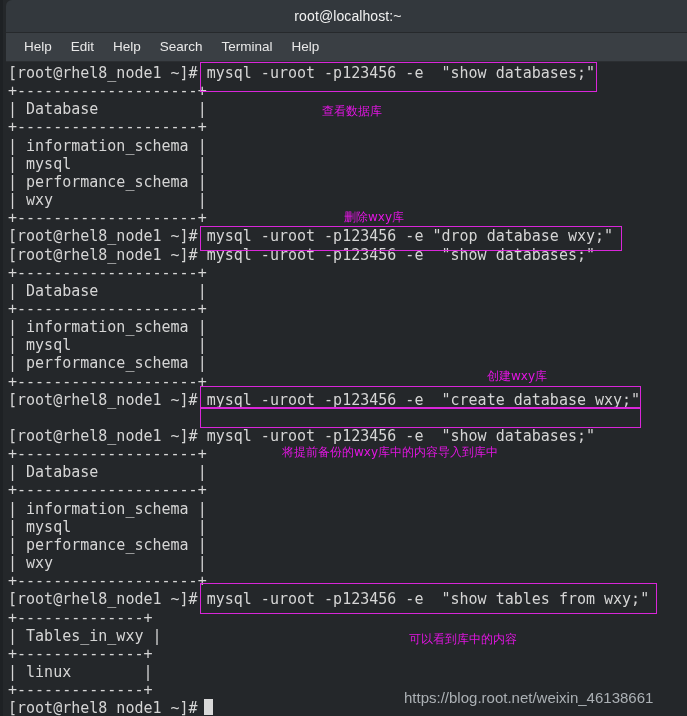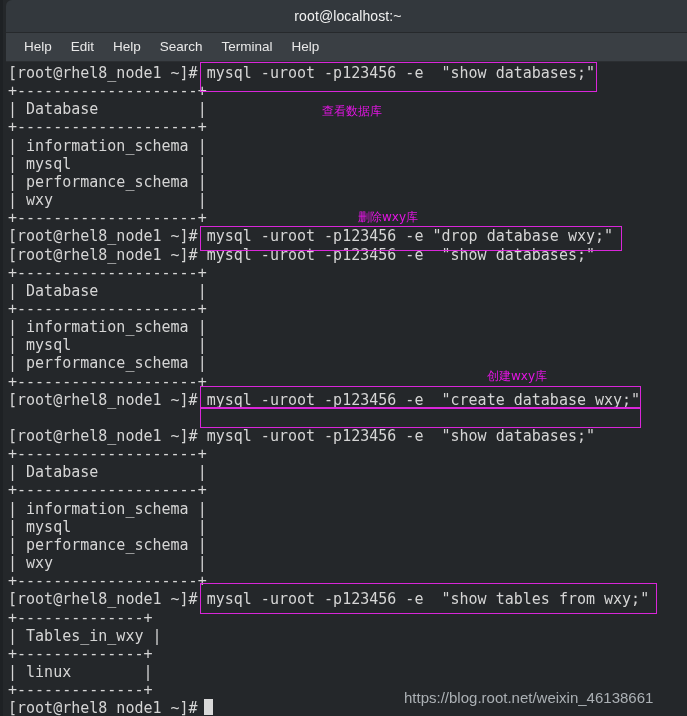--- a/index.html
+++ b/index.html
@@ -185,17 +185,19 @@
         <div class="trow" style="top: 637.25px;">[root@rhel8_node1 ~]# </div>
       </div>
 
   </div>
 <div class="hlbox" style="left: 200px; top: 62px; width: 397px; height: 30px; border-color: rgb(217, 38, 217);"></div>
     <div class="hlbox" style="left: 200px; top: 226px; width: 422px; height: 25px; border-color: rgb(217, 38, 217);"></div>
     <div class="hlbox" style="left: 200px; top: 386px; width: 441px; height: 22px; border-color: rgb(217, 38, 217);"></div>
     <div class="hlbox" style="left: 200px; top: 408px; width: 441px; height: 20px; border-color: rgb(217, 38, 217);"></div>
     <div class="hlbox" style="left: 200px; top: 583px; width: 457px; height: 31px; border-color: rgb(217, 38, 217);"></div>
     <div class="annot" style="left: 322px; top: 101px; color: rgb(226, 21, 226);">查看数据库</div>
-    <div class="annot" style="left: 344px; top: 207px; color: rgb(226, 21, 226); margin-left: 14px;">删除wxy库</div>
+    <div class="annot" style="left: 344px; top: 207px; color: rgb(226, 21, 226);">删除wxy库</div>
     <div class="annot" style="left: 487px; top: 366px; color: rgb(226, 21, 226);">创建wxy库</div>
+    <div class="annot" style="left: 282px; top: 442px; color: rgb(226, 21, 226);">将提前备份的wxy库中的内容导入到库中</div>
+    <div class="annot" style="left: 409px; top: 629px; color: rgb(226, 21, 226);">可以看到库中的内容</div>
     <div id="cursor-block" style="left: 204px; top: 699px;"></div>
     <div id="watermark" style="left: 404px; top: 689px; color: rgb(183, 188, 192);">https://blog.root.net/weixin_46138661</div>
   </div>
 
 </body></html>

